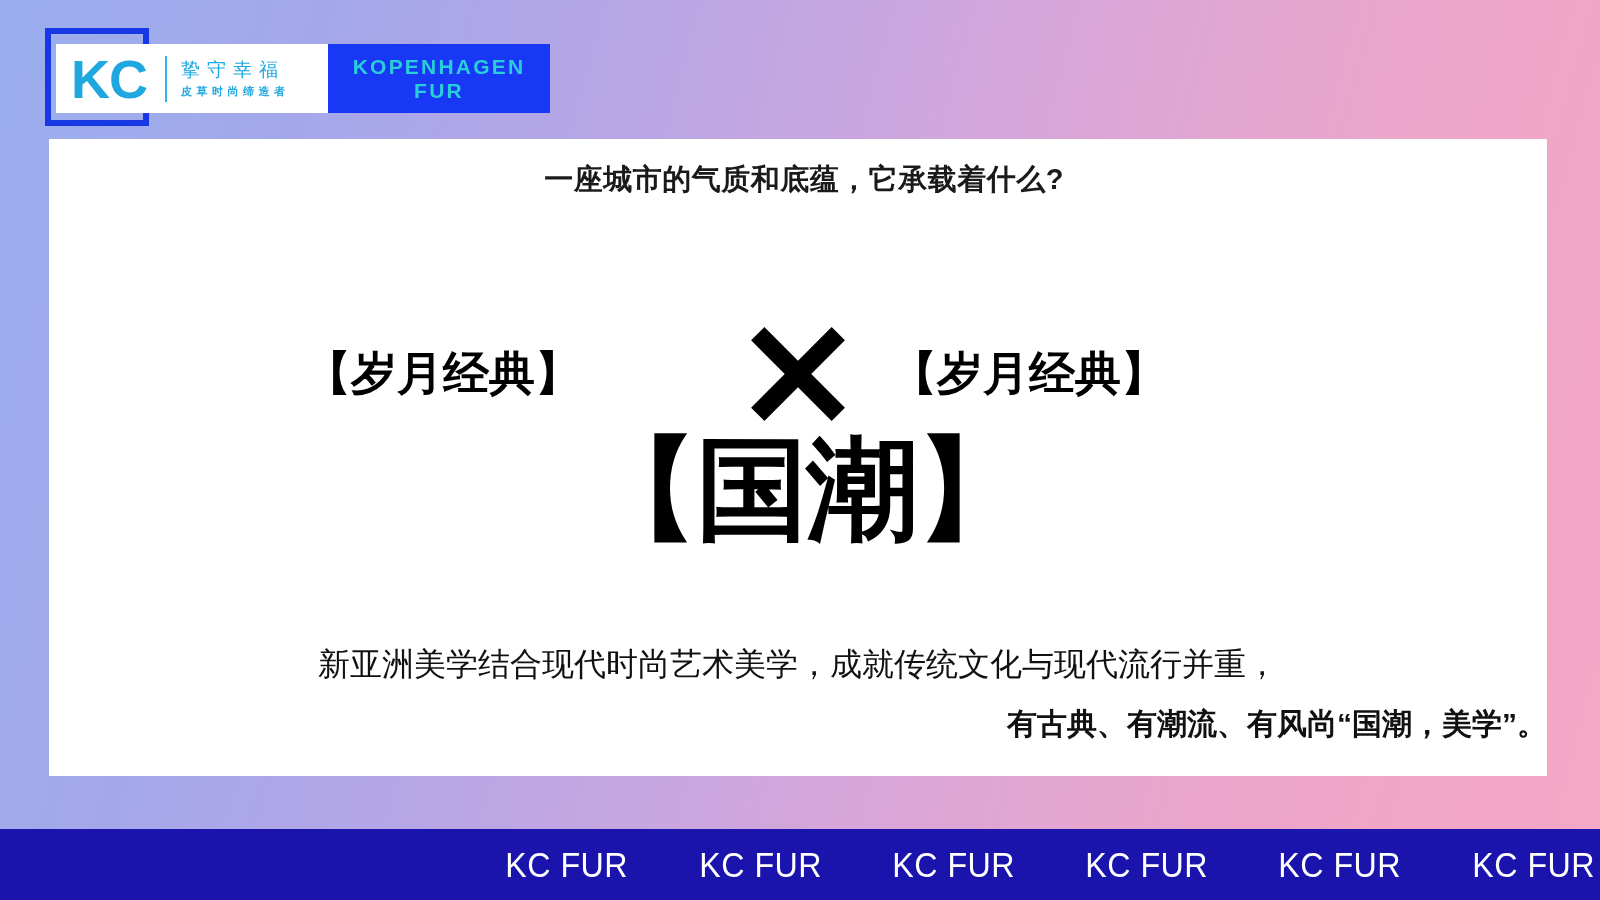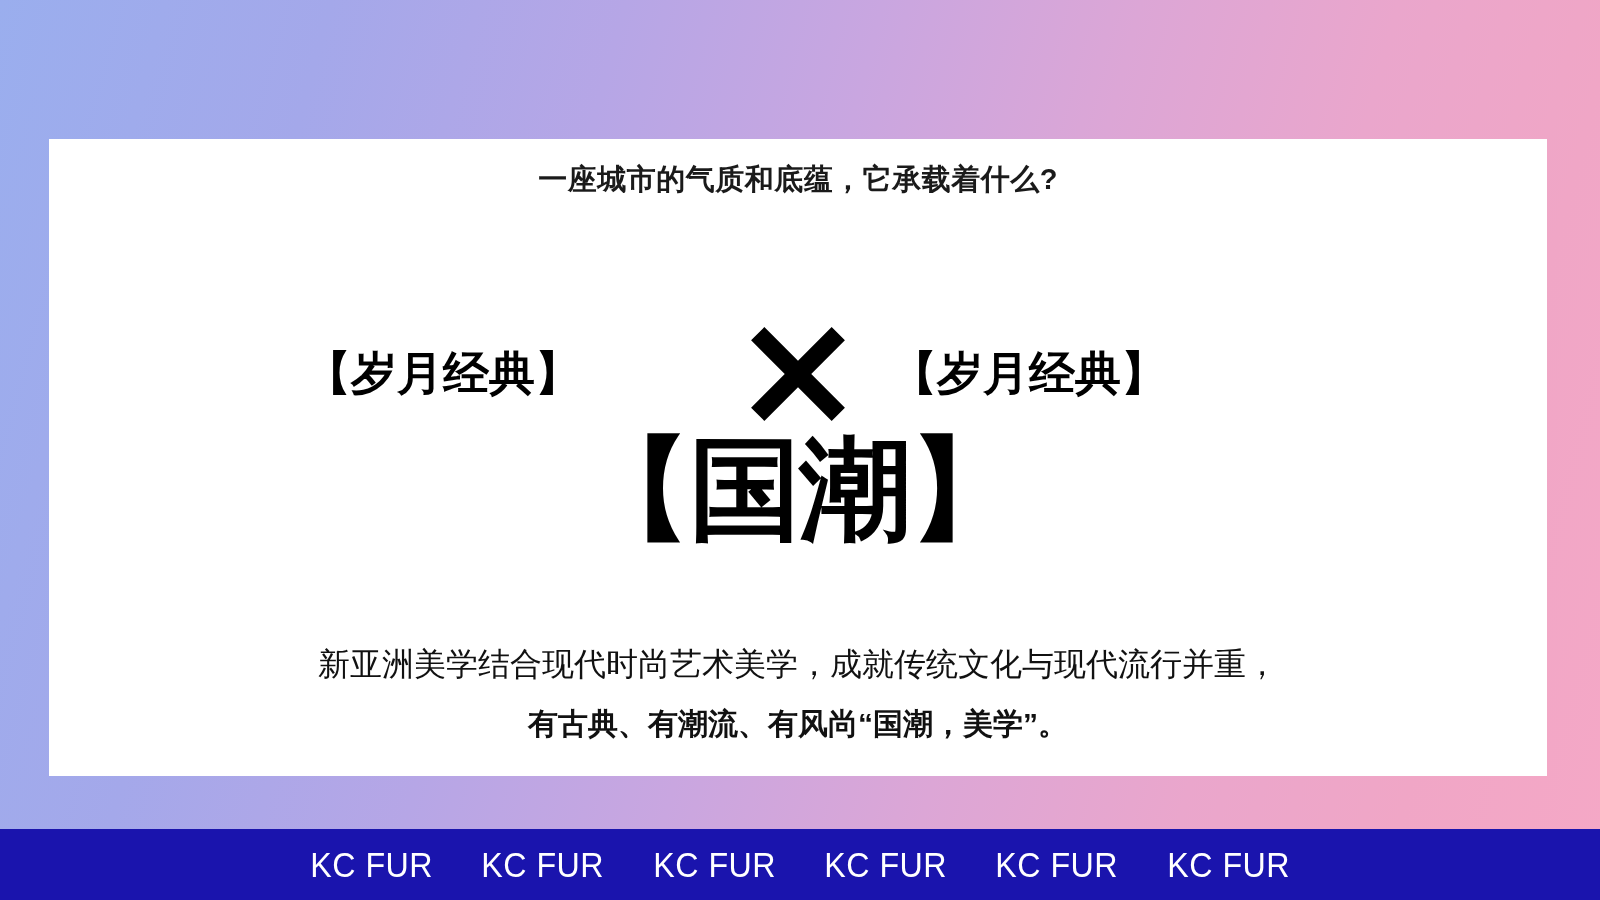--- a/index.html
+++ b/index.html
@@ -121,20 +121,21 @@
   .headline-1 {
     position: absolute;
     left: 0;
     top: 21px;
     width: 100%;
     text-align: center;
     font-size: 29px;
     font-weight: bold;
     color: #1a1a1a;
     letter-spacing: 0.5px;
+    padding-left: 6px;
   }
   .headline-2 {
     position: absolute;
     left: 0;
     top: 78px;
     width: 100%;
     text-align: center;
     font-size: 26px;
     font-weight: bold;
     color: #1a1a1a;
@@ -161,21 +162,21 @@
   .pair-right { margin-left: 40px; }
 
   .cross-icon {
     width: 106px;
     height: 102px;
     flex: 0 0 auto;
   }
 
   .hero {
     position: absolute;
-    left: 1px;
+    left: 8px;
     top: 288px;
     width: 100%;
     text-align: center;
     font-size: 112px;
     font-weight: bold;
     color: #000000;
     line-height: 1.12;
     letter-spacing: -2px;
   }
 
@@ -188,53 +189,70 @@
     font-size: 32px;
     font-weight: 400;
     color: #111111;
     margin-top: 28px;
   }
   .body-2 {
     position: absolute;
     left: 0;
     top: 565px;
     width: 100%;
-    text-align: center;
+    text-align: right;
     font-size: 30px;
     font-weight: bold;
     color: #111111;
   }
 
   
   #bottom-bar {
     position: absolute;
     left: 0;
     top: 829px;
     width: 1600px;
     height: 71px;
     background: #1a14ad;
     display: flex;
     align-items: center;
-    justify-content: center;
-    gap: 38px;
+    justify-content: flex-end;
+    gap: 60px;
   }
   .bar-word {
     color: #ffffff;
     font-size: 35px;
     font-weight: 400;
     letter-spacing: 0.5px;
     font-family: "Liberation Sans Narrow", "Liberation Sans", sans-serif;
     transform: scaleX(0.92);
   }
 </style>
 </head>
 <body>
 
 <div id="stage">
 
+  <div id="logo-lockup">
+    <div class="logo-frame"></div>
+
+    <div class="logo-white-box">
+      <span class="logo-kc">KC</span>
+      <span class="logo-divider"></span>
+      <span class="logo-cn">
+        <span class="logo-cn-main">挚守幸福</span>
+        <span class="logo-cn-sub">皮草时尚缔造者</span>
+      </span>
+    </div>
+
+    <div class="logo-blue-box">
+      <span class="logo-kf-1">KOPENHAGEN</span>
+      <span class="logo-kf-2">FUR</span>
+    </div>
+  </div>
 
   <div id="card">
 
     <div class="headline-1">一座城市的气质和底蕴，它承载着什么?</div>
 
     <div class="pair-row">
       <div class="pair-left">【岁月经典】</div>
       <svg class="cross-icon" viewBox="0 0 100 100" aria-hidden="true">
         <polygon points="17,4 50,37 83,4 96,17 63,50 96,83 83,96 50,63 17,96 4,83 37,50 4,17" fill="#000000"></polygon>
       </svg>

